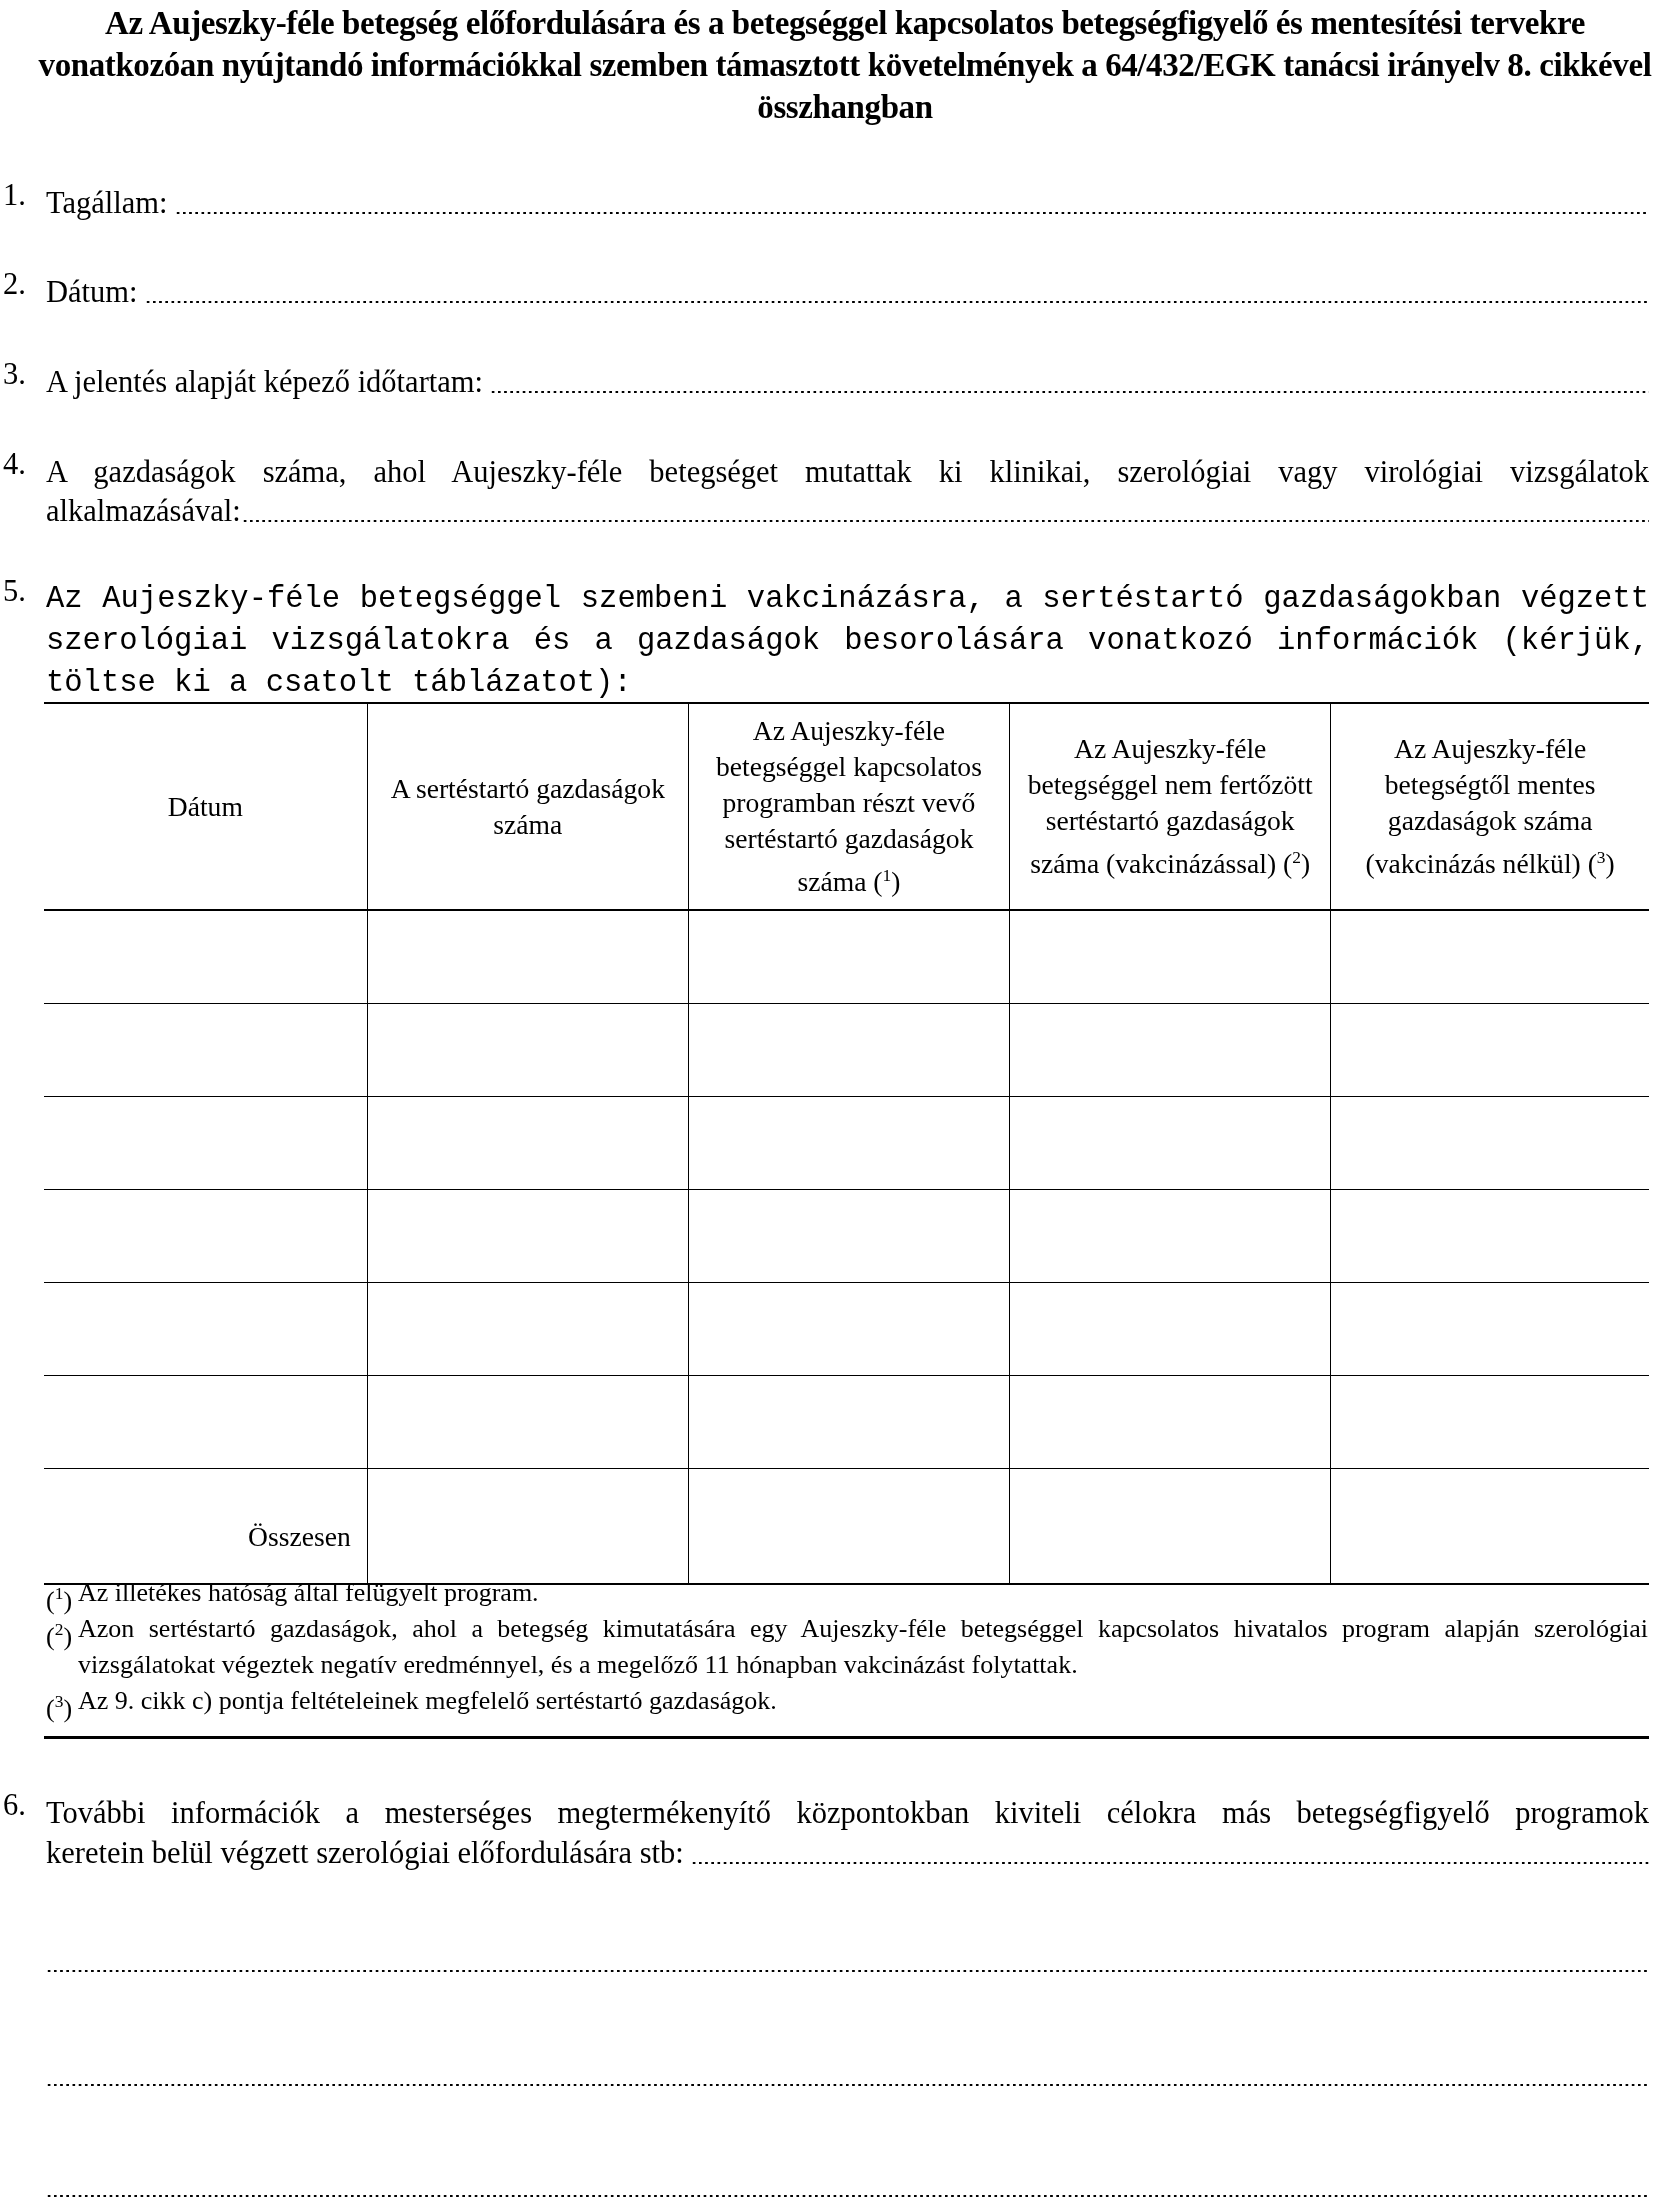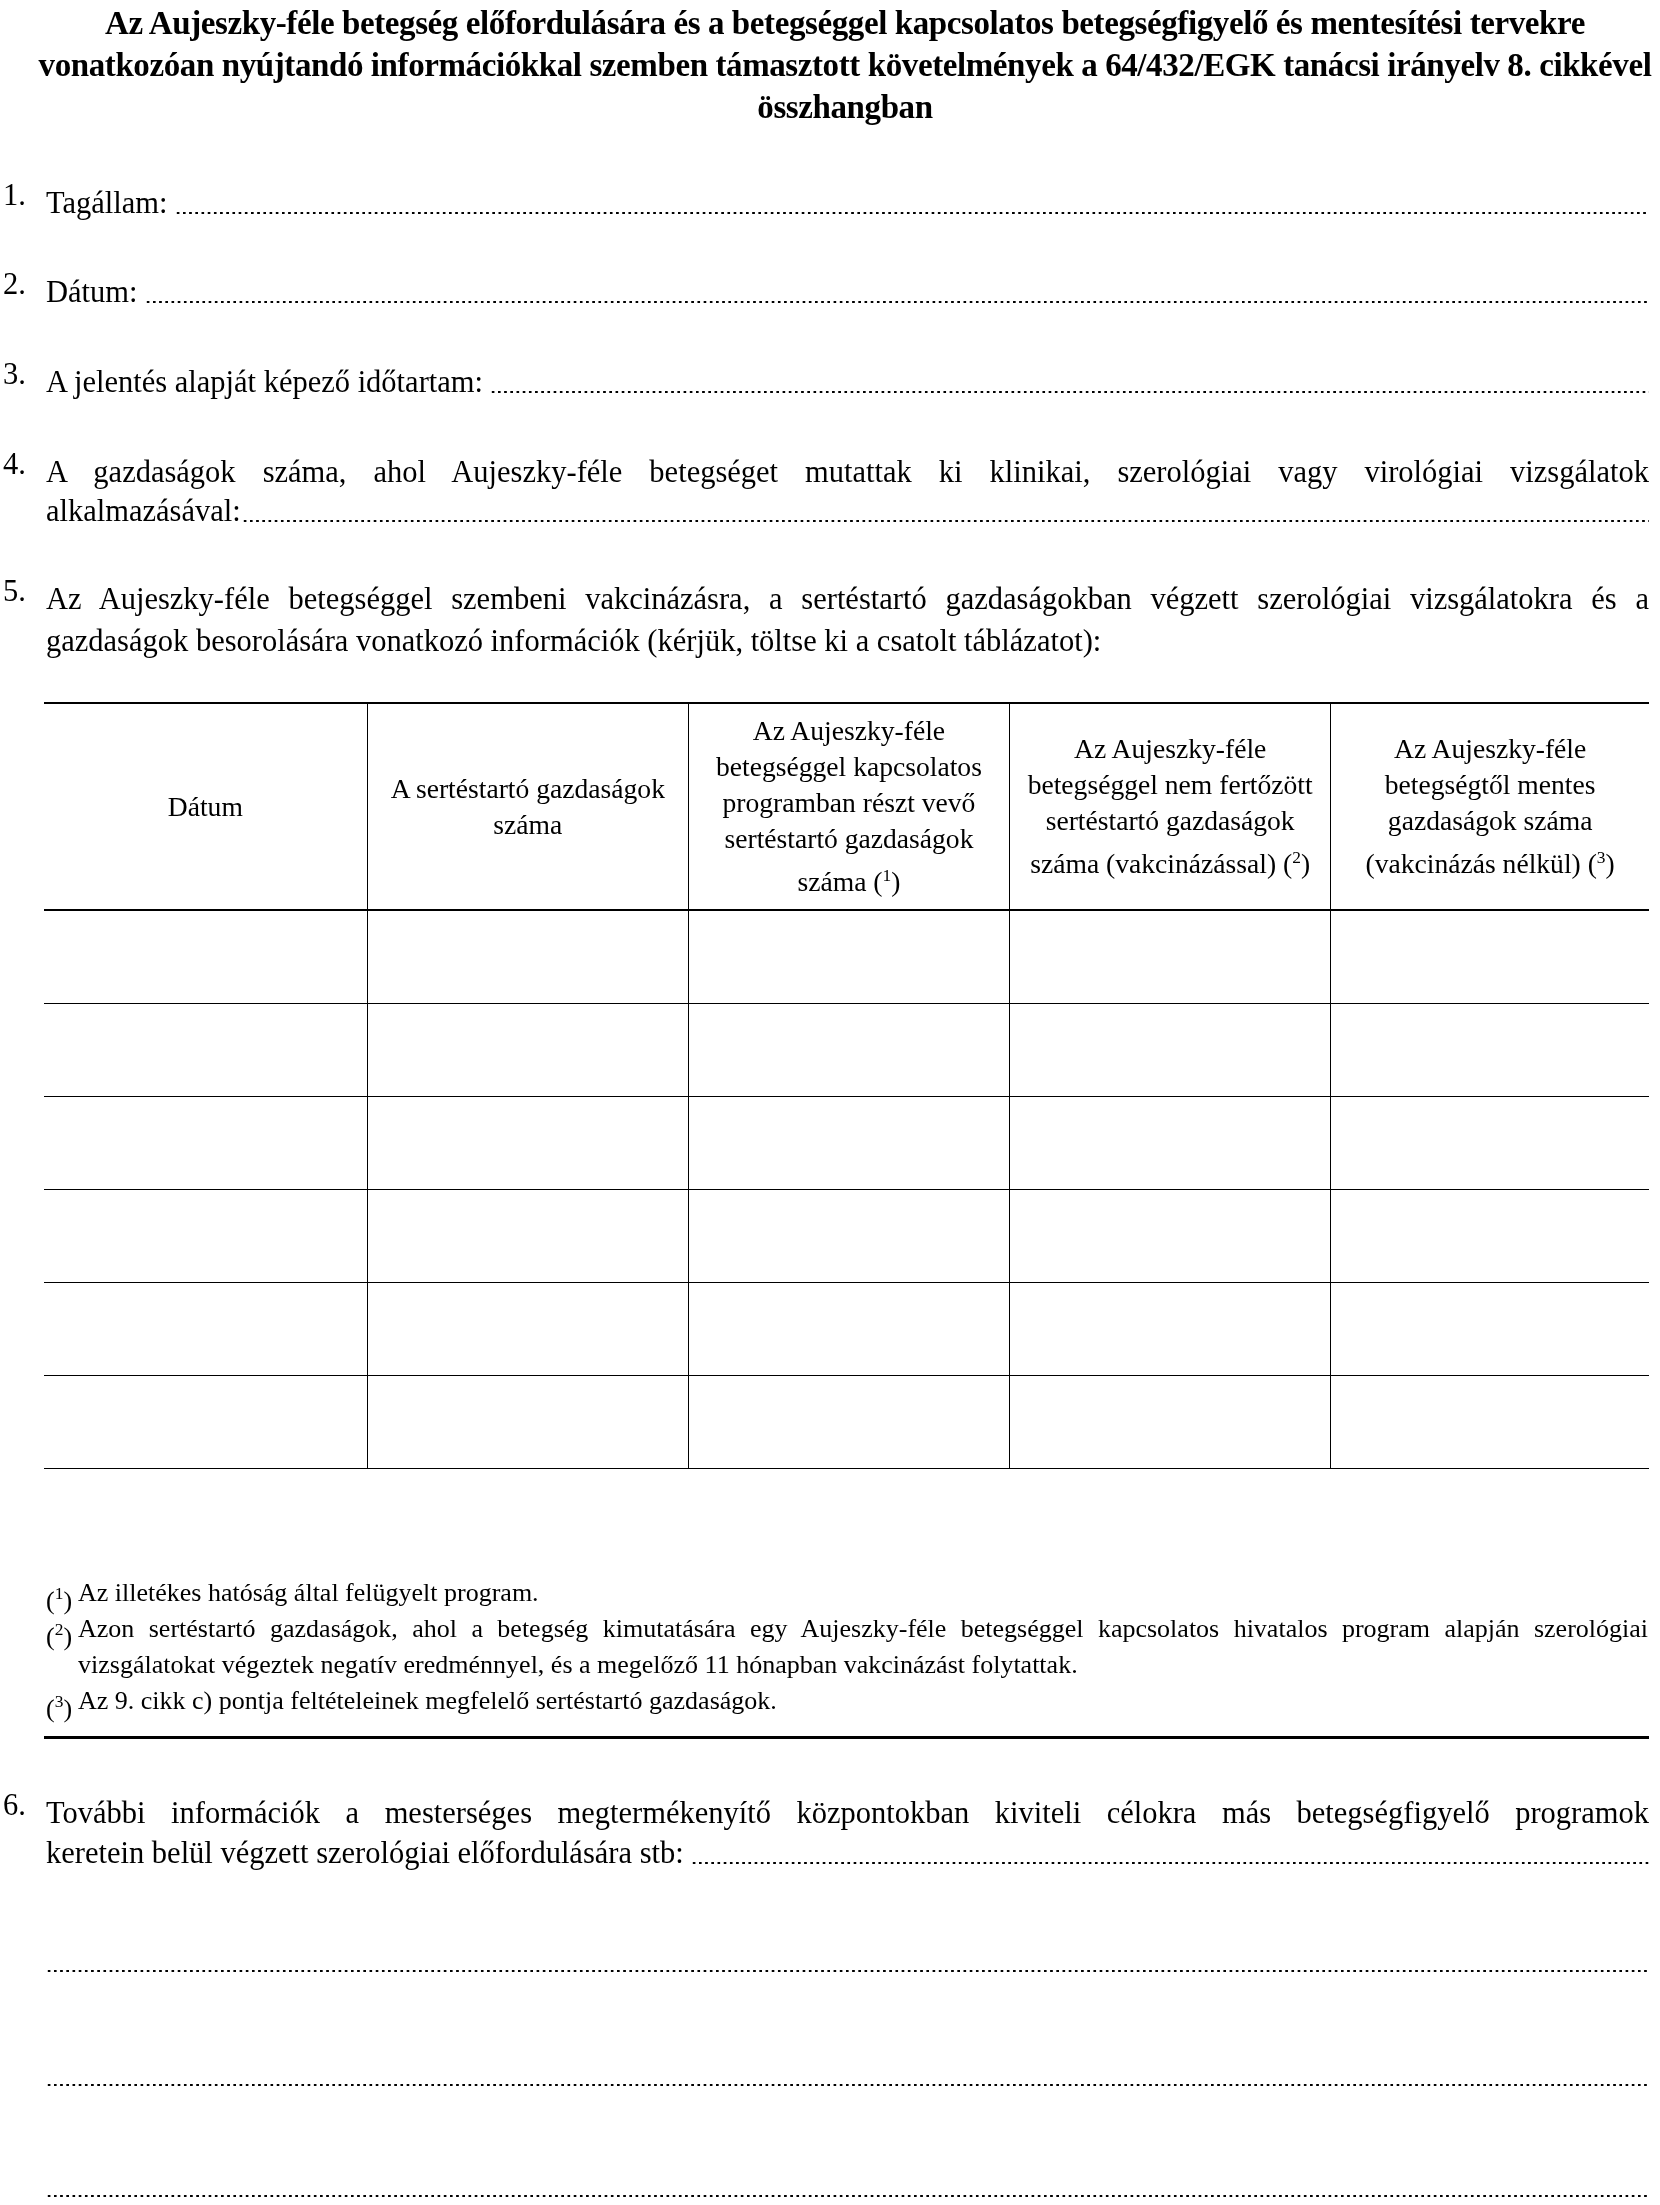--- a/index.html
+++ b/index.html
@@ -10,21 +10,21 @@
   }
   .abs { position: absolute; }
   .title {
     left: 36px; top: 1.5px; width: 1618px;
     font-weight: bold; font-size: 33px; line-height: 42px;
     text-align: center; letter-spacing: -0.4px;
   }
   .item { left: 0; width: 1649px; font-size: 30.5px; line-height: 42px; }
   .item .num { position: absolute; left: 2.9px; top: 0; }
   .item .body { position: absolute; left: 46px; right: 0; top: 8px; }
-  .item .body.justify { text-align: justify; text-align-last: left; }
+  .item .body.justify { text-align: justify; text-align-last: left; font-family: Liberation Mono, monospace; }
   .fill-line { display: flex; align-items: baseline; white-space: nowrap; }
   .fill-line .dots {
     flex: 1; margin-left: 7.3px; height: 4.4px; align-self: flex-end; margin-bottom: 8.7px;
     background-image: radial-gradient(circle, #000 1.2px, transparent 1.5px);
     background-size: 6.2px 4.4px; background-repeat: repeat-x;
   }
   .dots-only {
     left: 46px; width: 1602px; height: 4.4px;
     background-image: radial-gradient(circle, #000 1.2px, transparent 1.5px);
     background-size: 6.2px 4.4px; background-repeat: repeat-x;
@@ -144,20 +144,27 @@
       <td></td>
       <td></td>
     </tr>
     <tr>
       <td></td>
       <td></td>
       <td></td>
       <td></td>
       <td></td>
     </tr>
+    <tr class="total">
+      <td class="label">Összesen</td>
+      <td></td>
+      <td></td>
+      <td></td>
+      <td></td>
+    </tr>
   </tbody>
 </table>
 
 <div class="abs footnotes">
   <div class="fn">
     <span class="mark">(<span class="sup">1</span>)</span>
     <span>Az illetékes hatóság által felügyelt program.</span>
   </div>
   <div class="fn">
     <span class="mark">(<span class="sup">2</span>)</span>

